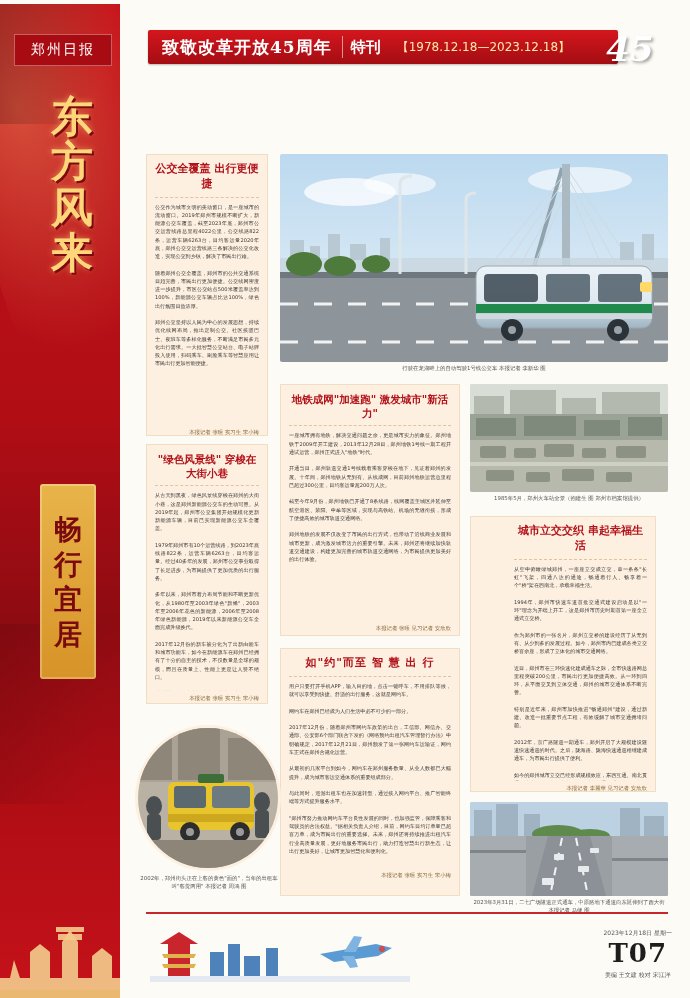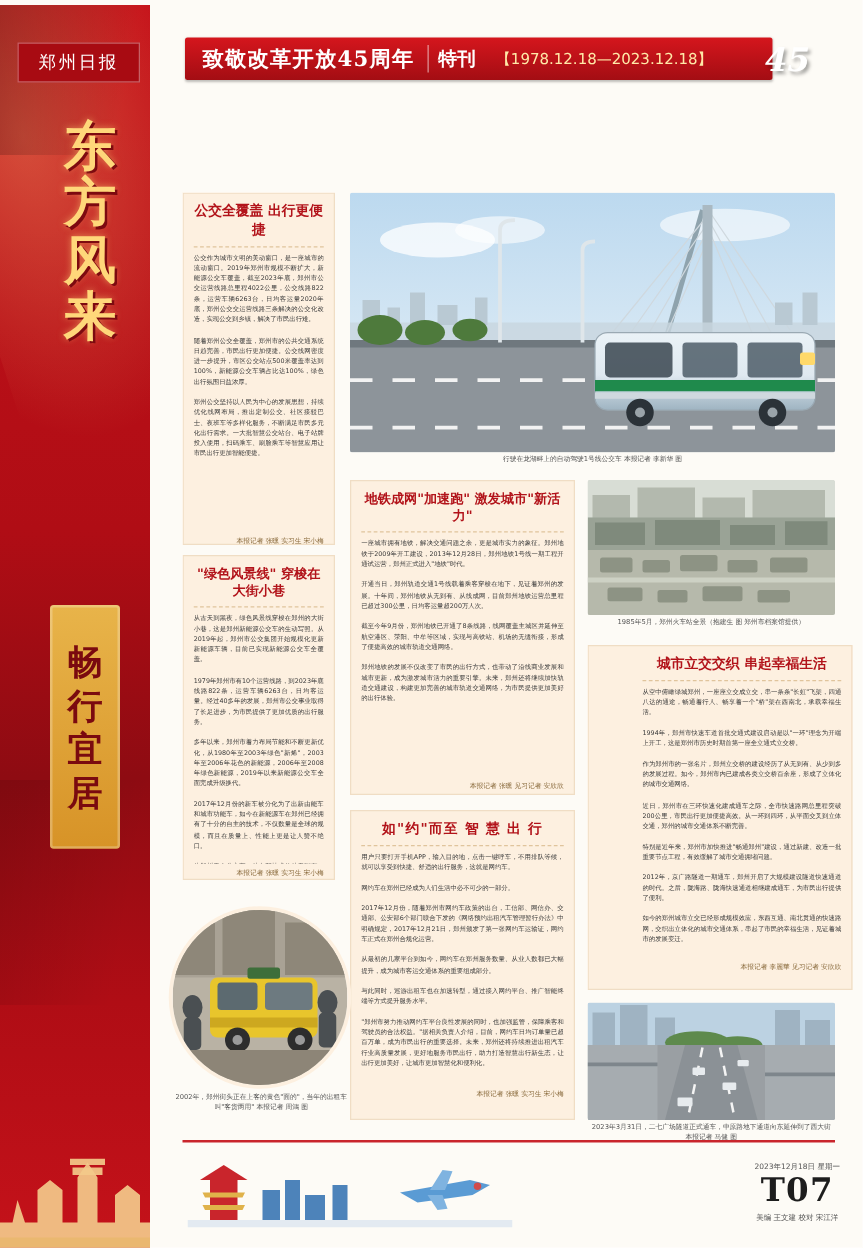--- a/index.html
+++ b/index.html
@@ -80,21 +80,21 @@
   .ribbon .r-sep{width:1px;height:22px;background:rgba(255,255,255,.55);}
   .ribbon .r-tag{
     color:#ffffff;font-size:15px;font-weight:bold;padding:0 8px;
     font-family:"DejaVu Serif","Liberation Serif",serif;
   }
   .ribbon .r-date{
     color:#ffe9a8;font-size:12px;padding:0 8px;white-space:nowrap;
   }
   .badge45{
     position:absolute;right:6px;top:-4px;width:64px;height:58px;
-    color:#fff;font-size:26px;font-weight:bold;font-style:italic;
+    color:#fff;font-size:34px;font-weight:bold;font-style:italic;
     display:flex;align-items:center;justify-content:center;
     font-family:"DejaVu Serif","Liberation Serif",serif;
     text-shadow:2px 2px 3px rgba(0,0,0,.35);
   }
   .badge45:before{
     content:"";position:absolute;inset:0;
     background:linear-gradient(135deg,#e03b1f,#b10f14);
     transform:skewX(-10deg);
     border-radius:4px;
     z-index:-1;
@@ -336,21 +336,21 @@
 1979年郑州市有10个运营线路，到2023年底线路822条，运营车辆6263台，日均客运量。经过40多年的发展，郑州市公交事业取得了长足进步，为市民提供了更加优质的出行服务。
 
 多年以来，郑州市着力布局节能和不断更新优化，从1980年至2003年绿色"新烯"，2003年至2006年花色的新能源，2006年至2008年绿色新能源，2019年以来新能源公交车全面完成升级换代。
 
 2017年12月份的新车被分化为了出新由能车和城市功能车，如今在新能源车在郑州已经拥有了十分的自主的技术，不仅数量是全球的规模，而且在质量上、性能上更是让人赞不绝口。
 
 从郑州无人公交车、从自驾技术的从无到有，郑州的新能源汽车不断地被发扬大、在这里面的新能源汽车已经在全国城市行业中也是一个标杆。</div>
       <div class="byline">本报记者 张曛 实习生 宋小梅</div>
     </div>
 
-    <div class="card" style="left:330px;top:368px;width:212px;height:276px;padding-left:44px;">
+    <div class="card" style="left:330px;top:368px;width:186px;height:276px;padding-left:44px;">
       <div class="card-title" style="font-size:11px;">城市立交交织
 串起幸福生活</div>
       <div class="body-text" style="height:216px;overflow:hidden;">从空中俯瞰绿城郑州，一座座立交成立交，串一条条"长虹"飞架，四通八达的通途，畅通着行人、畅享着一个"桥"架在西南北，承载幸福生活。
 
 1994年，郑州市快速车道首批交通式建设启动是以"一环"理念为开端上开工，这是郑州市历史时期首第一座全立通式立交桥。
 
 作为郑州市的一张名片，郑州立交桥的建设经历了从无到有、从少到多的发展过程。如今，郑州市内已建成各类立交桥百余座，形成了立体化的城市交通网络。
 
 近日，郑州市在三环快速化建成通车之际，全市快速路网总里程突破200公里，市民出行更加便捷高效。从一环到四环，从平面交叉到立体交通，郑州的城市交通体系不断完善。
 

